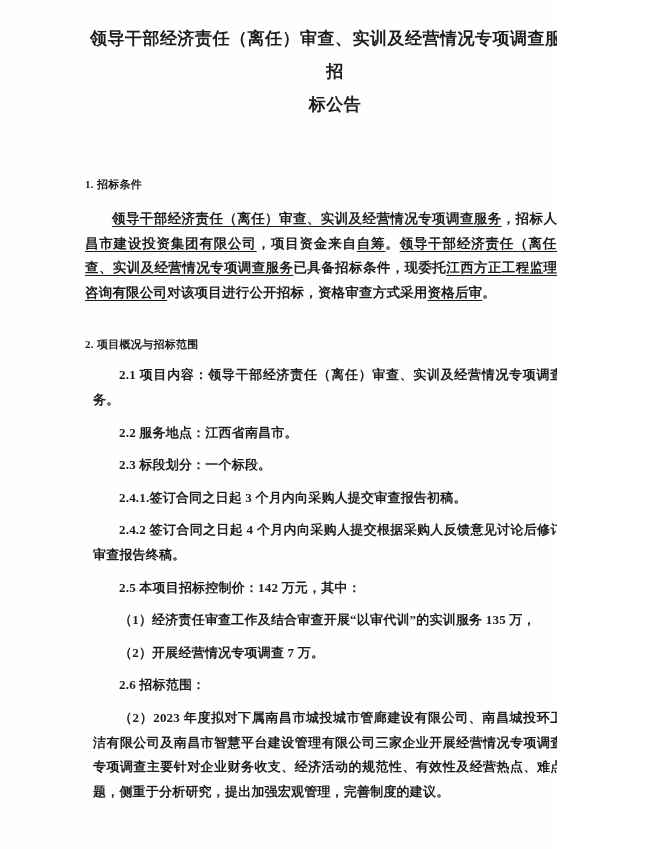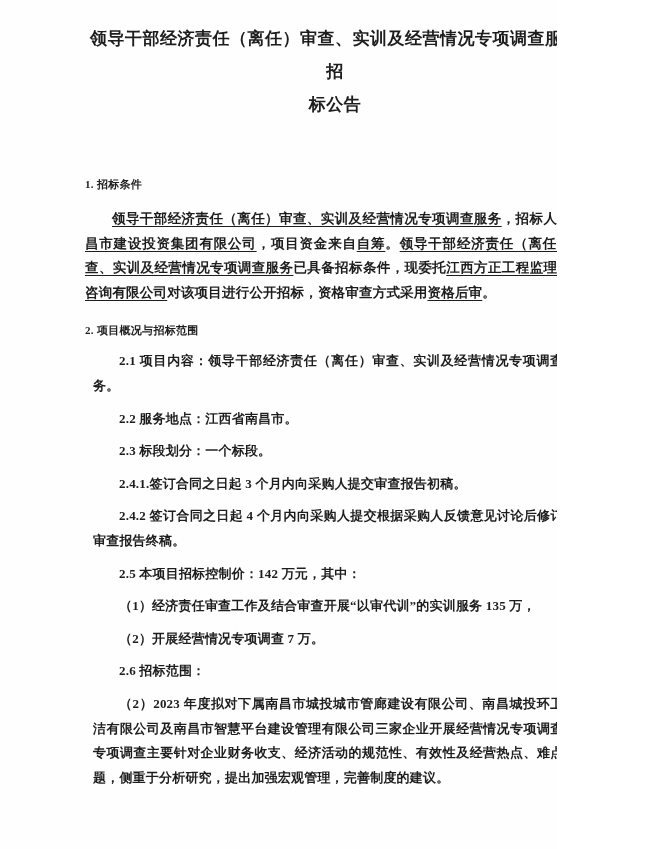--- a/index.html
+++ b/index.html
@@ -34,21 +34,21 @@
     letter-spacing: 0.5px;
   }
   h2 {
     font-size: 11px;
     font-weight: 700;
     line-height: 22px;
     margin: 0;
     letter-spacing: 0.3px;
   }
   #heading-1 { margin-top: 52px; }
-  #heading-2 { margin-top: 14px; font-family: Liberation Serif, serif; }
+  #heading-2 { margin-top: 28px; font-family: Liberation Serif, serif; }
   .bid-paragraph {
     margin: 12px 0 0 0;
     font-size: 13.5px;
     font-weight: 600;
     line-height: 24.6px;
     text-indent: 2em;
     text-align: justify;
     letter-spacing: 0.2px;
   }
   .bid-paragraph .u {

